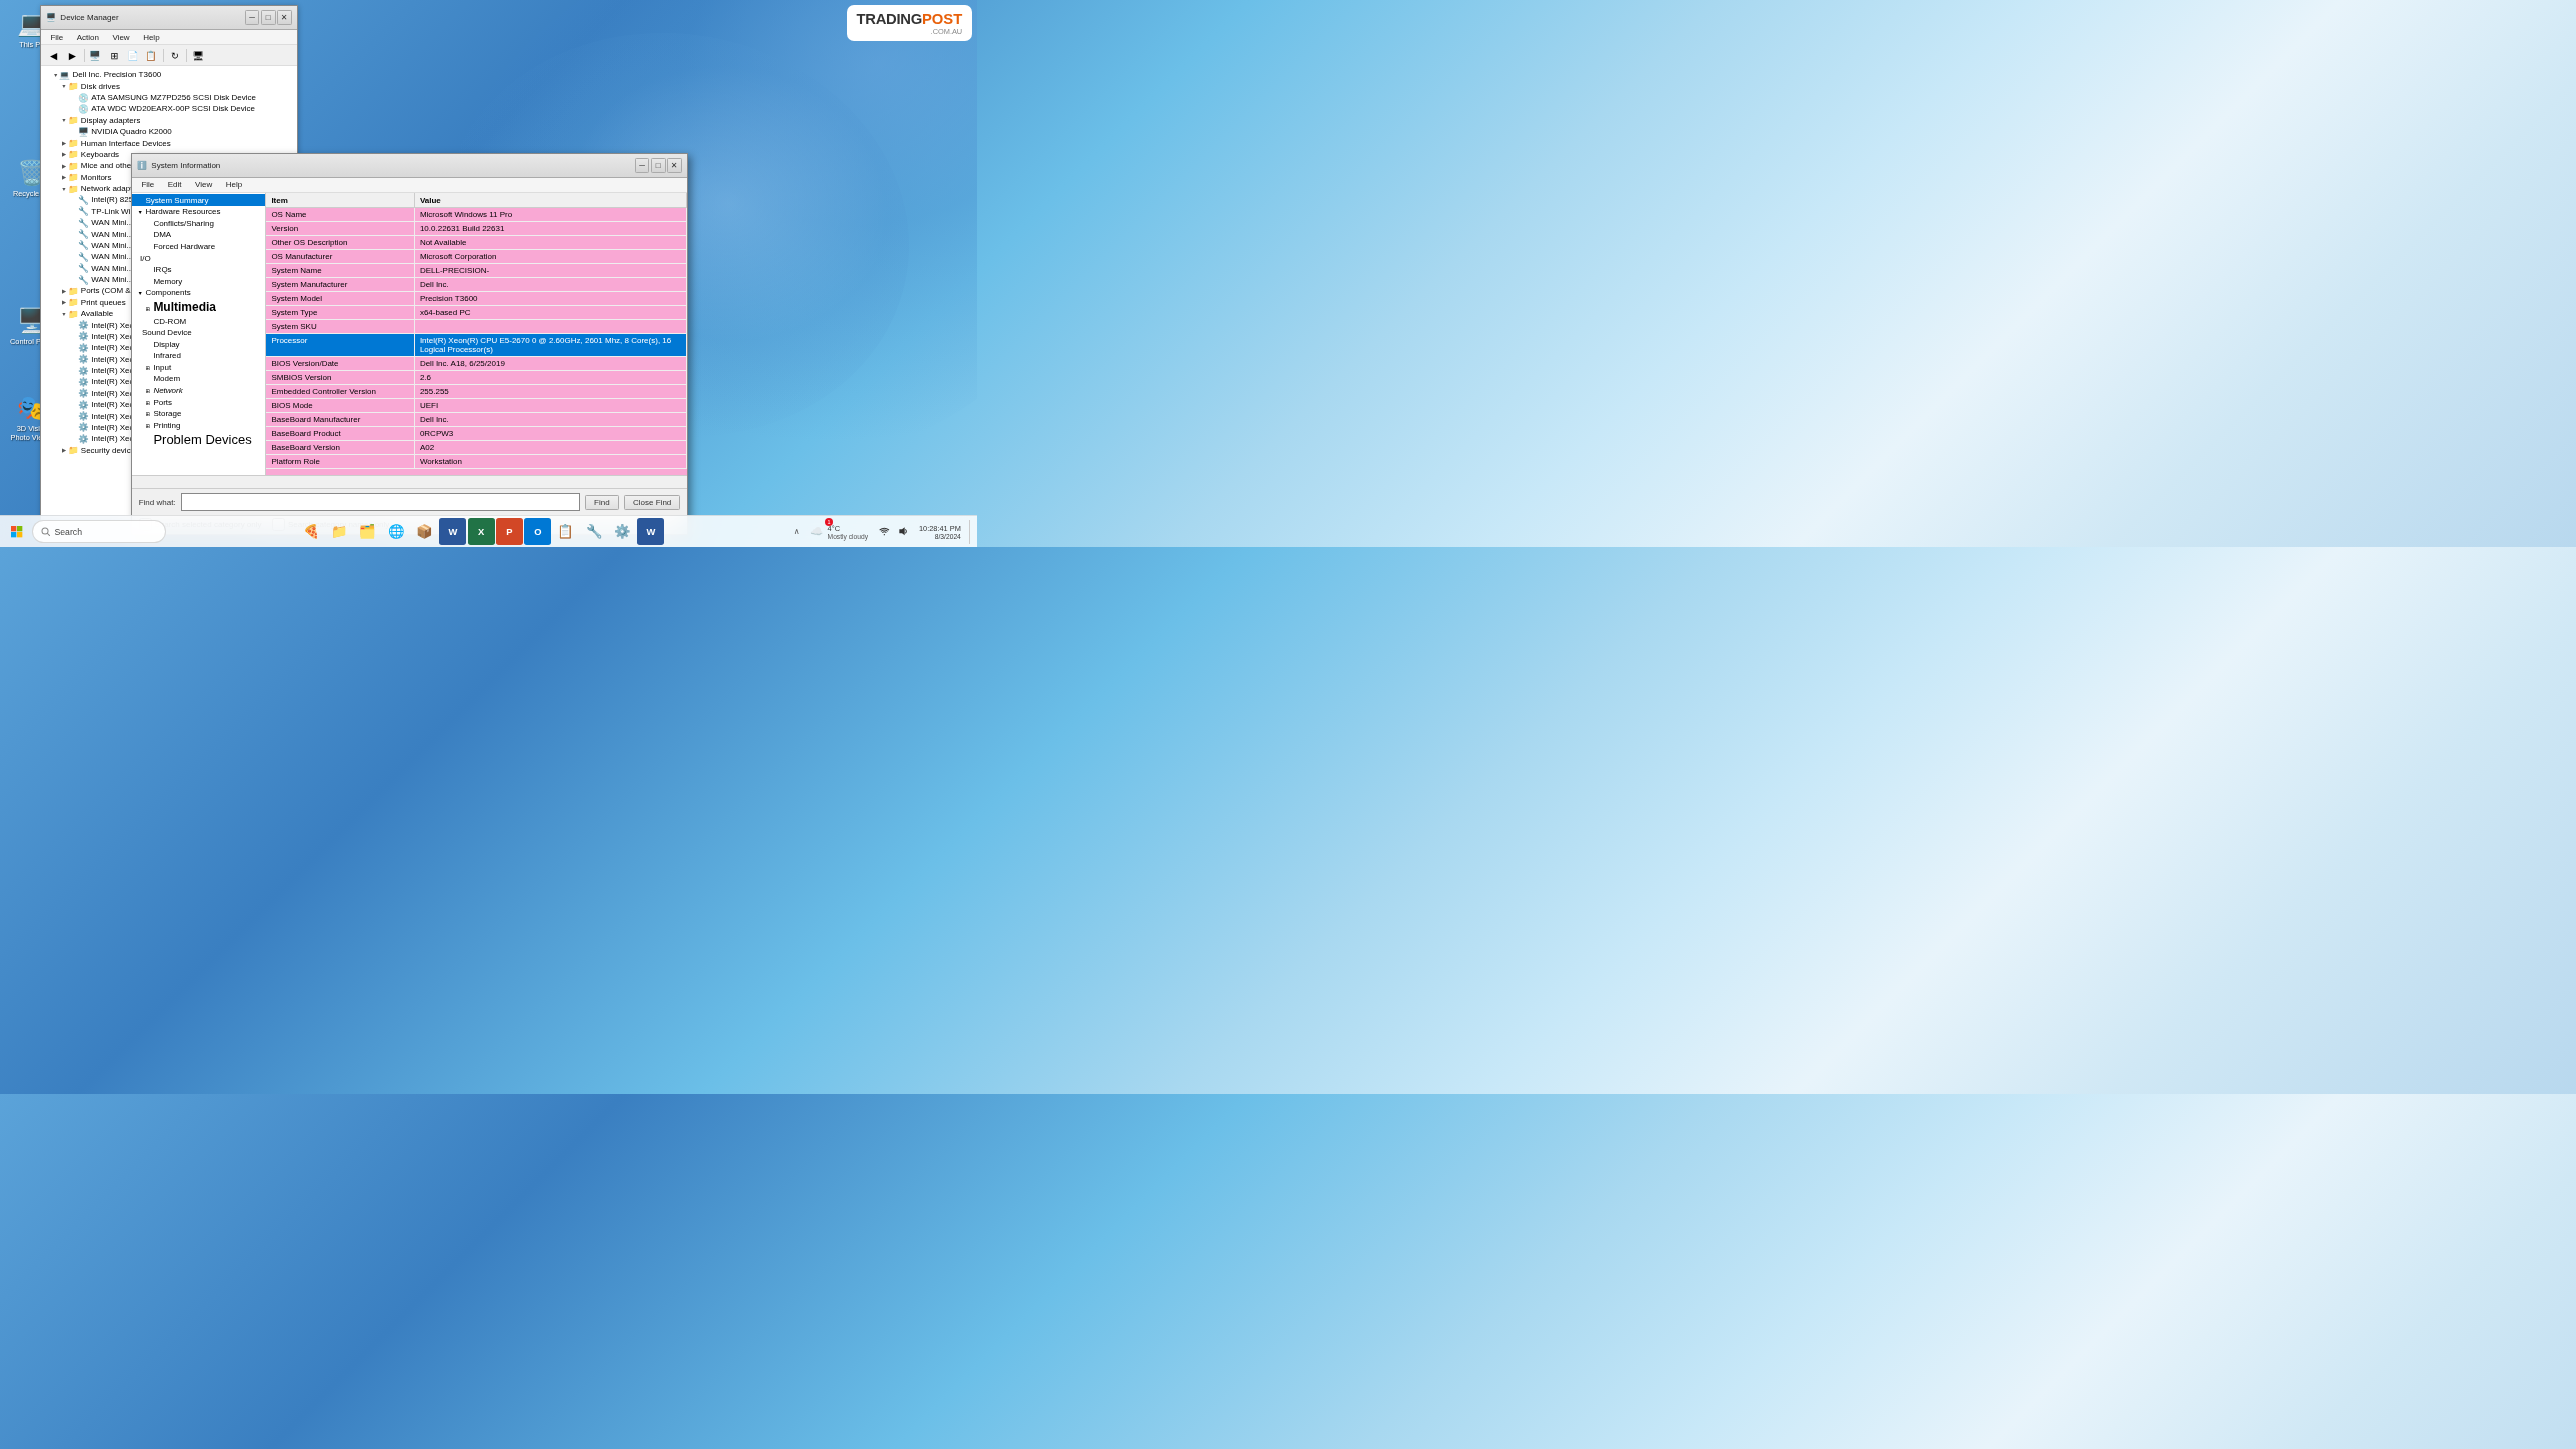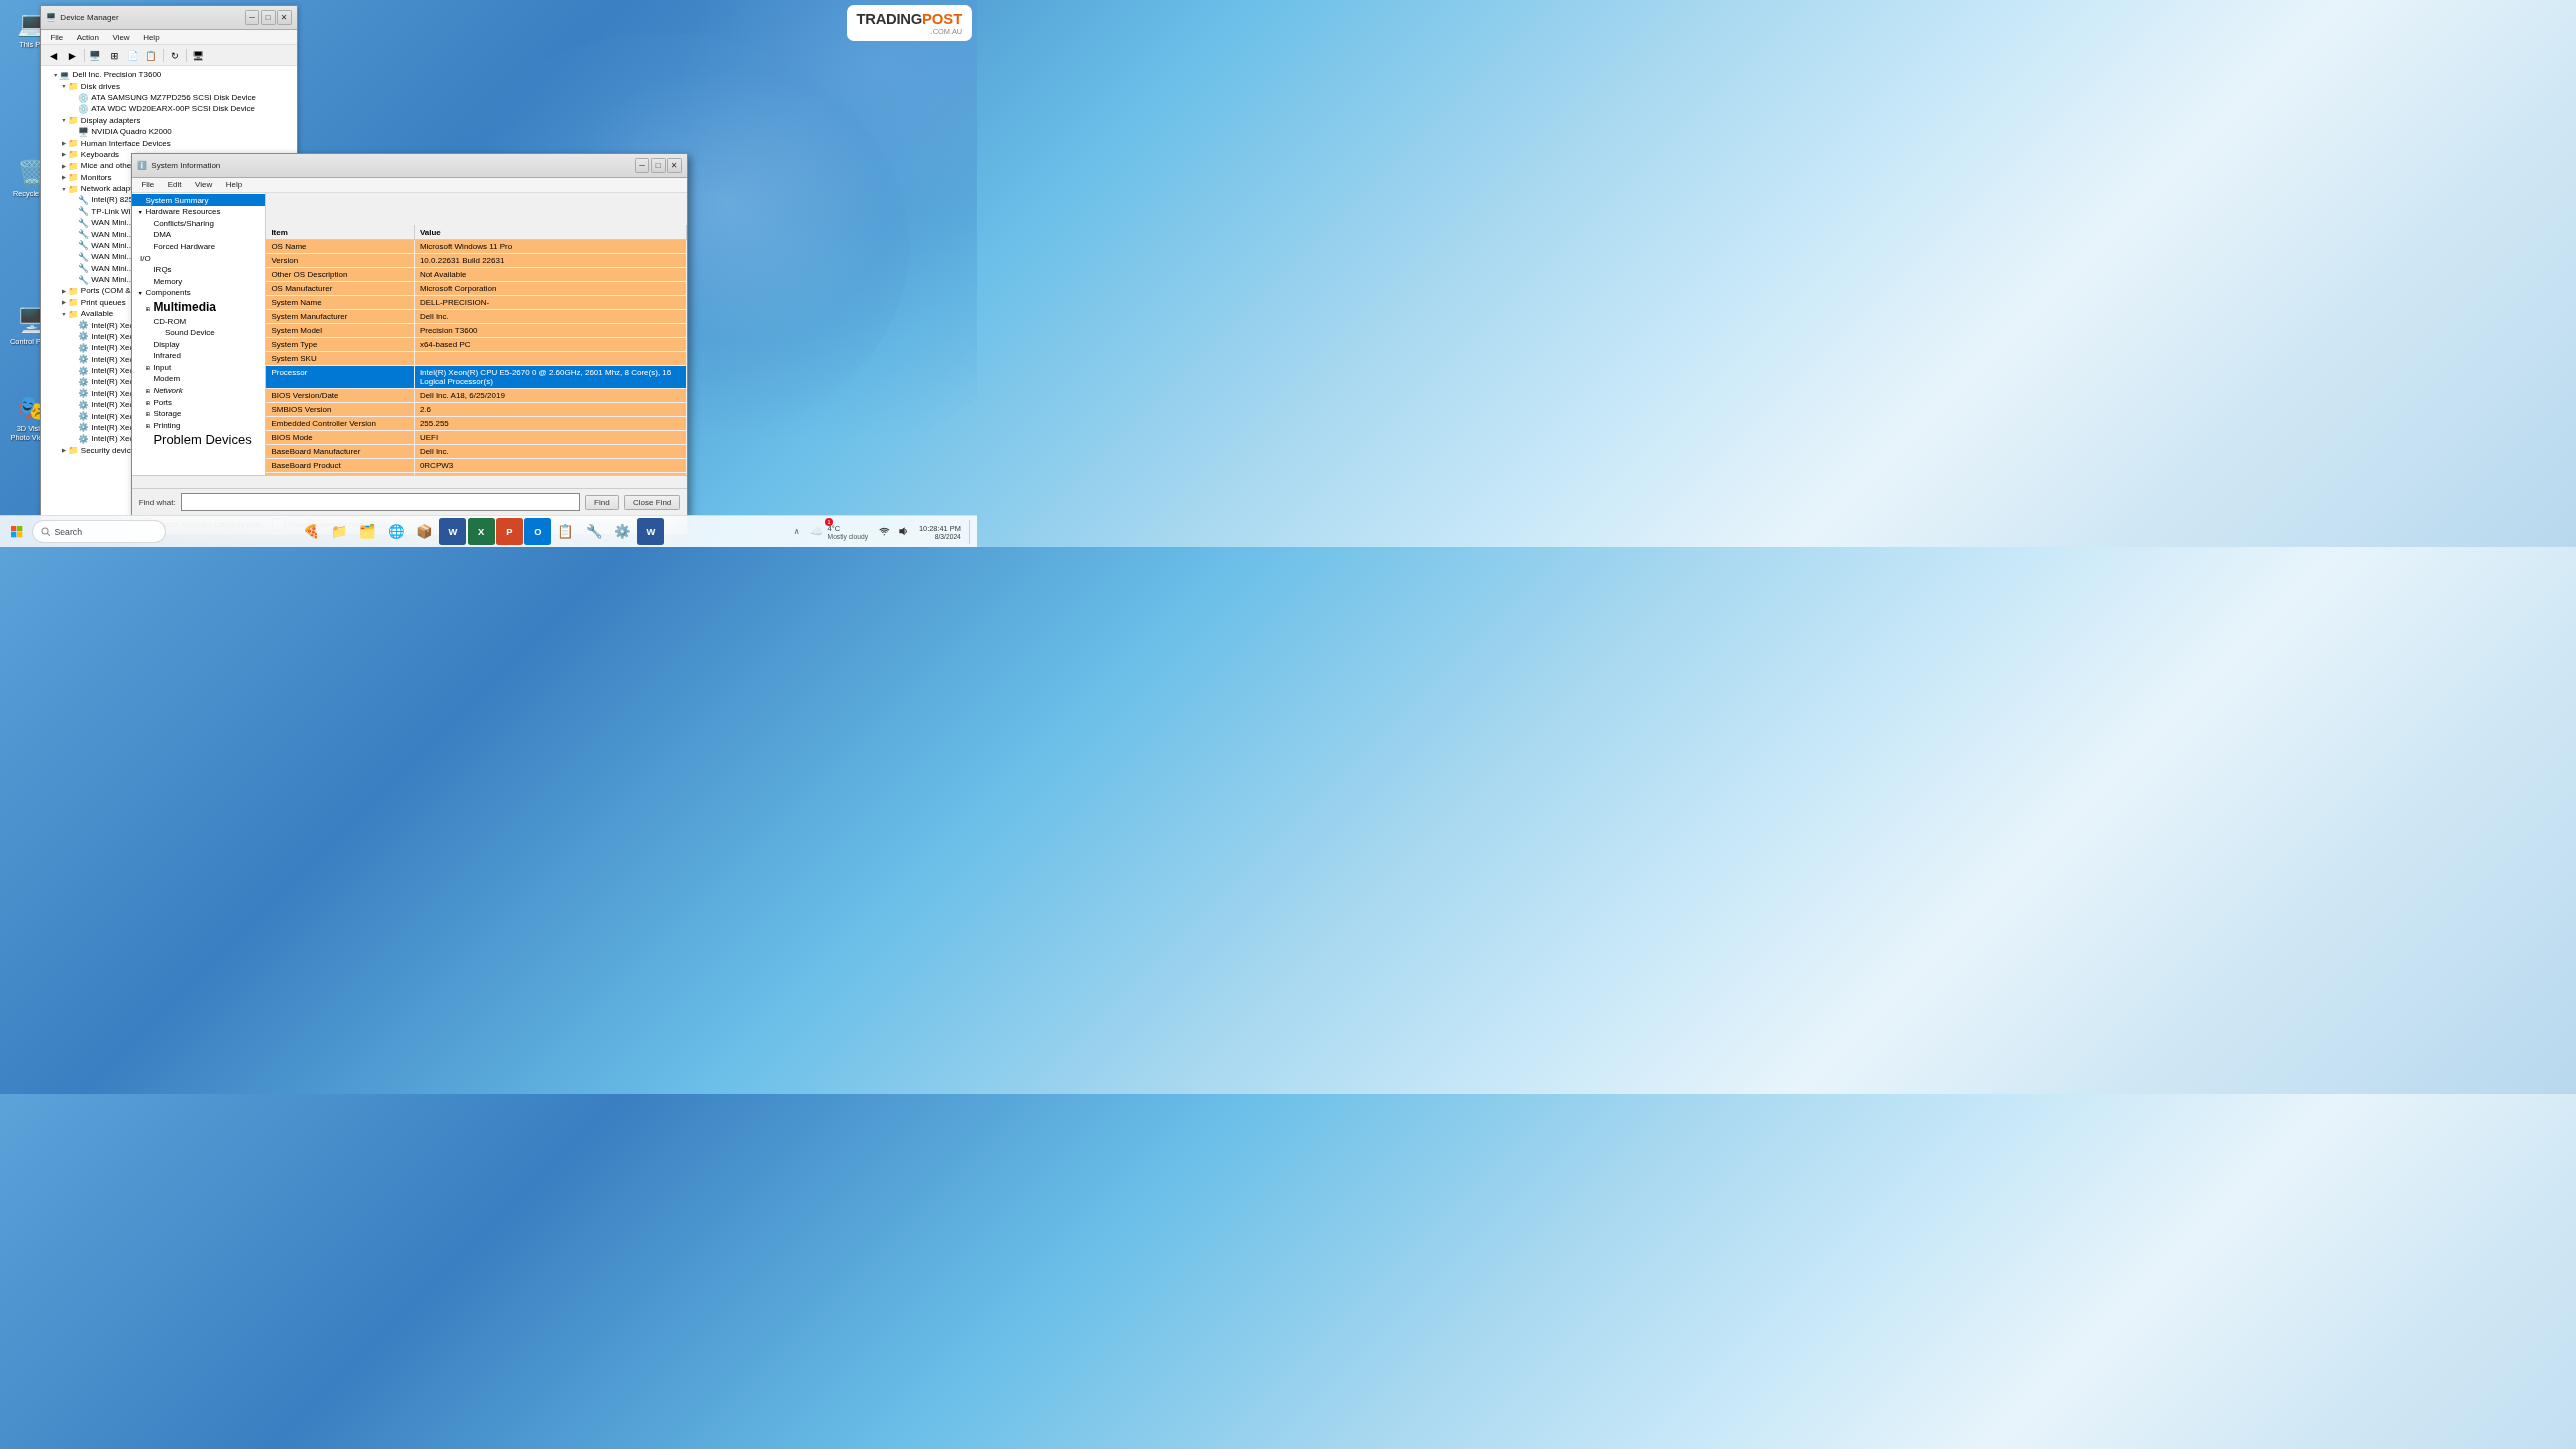--- a/index.html
+++ b/index.html
@@ -282,23 +282,22 @@
     .si-tree-item {
       padding: 1.3px 5.4px;
       cursor: pointer;
       white-space: nowrap;
       overflow: hidden;
     }
     .si-tree-item.selected { background: #0078d4; color: white; }
 
     .sysinfo-content {
       flex: 1;
-      background: #fdba74;
+      background: #f9a8d4;
       overflow-y: auto;
-      margin-top: 32px;
     }
     .sysinfo-table {
       width: 100%;
       border-collapse: collapse;
       font-size: 8px;
     }
     .sysinfo-table th {
       background: #f0f0f0;
       border-bottom: 0.7px solid #ccc;
       border-right: 0.7px solid #ccc;
@@ -649,21 +648,21 @@
         <div class="si-tree-item" style="padding-left: 5.4px;"><span style="display: inline-block; width: 6.7px; font-size: 5.4px; margin-right: 1.3px;">▼</span><span style="font-size: 8px;">Hardware Resources</span></div>
         <div class="si-tree-item" style="padding-left: 13.4px;"><span style="display: inline-block; width: 8px;"></span><span style="font-size: 8px;">Conflicts/Sharing</span></div>
         <div class="si-tree-item" style="padding-left: 13.4px;"><span style="display: inline-block; width: 8px;"></span><span style="font-size: 8px;">DMA</span></div>
         <div class="si-tree-item" style="padding-left: 13.4px;"><span style="display: inline-block; width: 8px;"></span><span style="font-size: 8px;">Forced Hardware</span></div>
         <div class="si-tree-item" style="padding-left: 0;"><span style="display: inline-block; width: 8px;"></span><span style="font-size: 8px;">I/O</span></div>
         <div class="si-tree-item" style="padding-left: 13.4px;"><span style="display: inline-block; width: 8px;"></span><span style="font-size: 8px;">IRQs</span></div>
         <div class="si-tree-item" style="padding-left: 13.4px;"><span style="display: inline-block; width: 8px;"></span><span style="font-size: 8px;">Memory</span></div>
         <div class="si-tree-item" style="padding-left: 5.4px;"><span style="display: inline-block; width: 6.7px; font-size: 5.4px; margin-right: 1.3px;">▼</span><span style="font-size: 8px;">Components</span></div>
         <div class="si-tree-item" style="padding-left: 13.4px;"><span style="display: inline-block; width: 6.7px; font-size: 5.4px; margin-right: 1.3px;">⊞</span><span style="font-size: 12px; font-weight: bold;">Multimedia</span></div>
         <div class="si-tree-item" style="padding-left: 13.4px;"><span style="display: inline-block; width: 8px;"></span><span style="font-size: 8px;">CD-ROM</span></div>
-        <div class="si-tree-item" style="padding-left: 25px;"><span style="display: inline-block; width: 8px;"></span><span style="font-size: 8px;">Sound Device</span></div>
+        <div class="si-tree-item" style="padding-left: 2px;"><span style="display: inline-block; width: 8px;"></span><span style="font-size: 8px;">Sound Device</span></div>
         <div class="si-tree-item" style="padding-left: 13.4px;"><span style="display: inline-block; width: 8px;"></span><span style="font-size: 8px;">Display</span></div>
         <div class="si-tree-item" style="padding-left: 13.4px;"><span style="display: inline-block; width: 8px;"></span><span style="font-size: 8px;">Infrared</span></div>
         <div class="si-tree-item" style="padding-left: 13.4px;"><span style="display: inline-block; width: 6.7px; font-size: 5.4px; margin-right: 1.3px;">⊞</span><span style="font-size: 8px;">Input</span></div>
         <div class="si-tree-item" style="padding-left: 13.4px;"><span style="display: inline-block; width: 8px;"></span><span style="font-size: 8px;">Modem</span></div>
         <div class="si-tree-item" style="padding-left: 13.4px;"><span style="display: inline-block; width: 6.7px; font-size: 5.4px; margin-right: 1.3px;">⊞</span><span style="font-size: 8px; font-style: italic;">Network</span></div>
         <div class="si-tree-item" style="padding-left: 13.4px;"><span style="display: inline-block; width: 6.7px; font-size: 5.4px; margin-right: 1.3px;">⊞</span><span style="font-size: 8px;">Ports</span></div>
         <div class="si-tree-item" style="padding-left: 13.4px;"><span style="display: inline-block; width: 6.7px; font-size: 5.4px; margin-right: 1.3px;">⊞</span><span style="font-size: 8px;">Storage</span></div>
         <div class="si-tree-item" style="padding-left: 13.4px;"><span style="display: inline-block; width: 6.7px; font-size: 5.4px; margin-right: 1.3px;">⊞</span><span style="font-size: 8px;">Printing</span></div>
         <div class="si-tree-item" style="padding-left: 13.4px;"><span style="display: inline-block; width: 8px;"></span><span style="font-size: 13px; text-align: center;">Problem Devices</span></div>
       </div>

